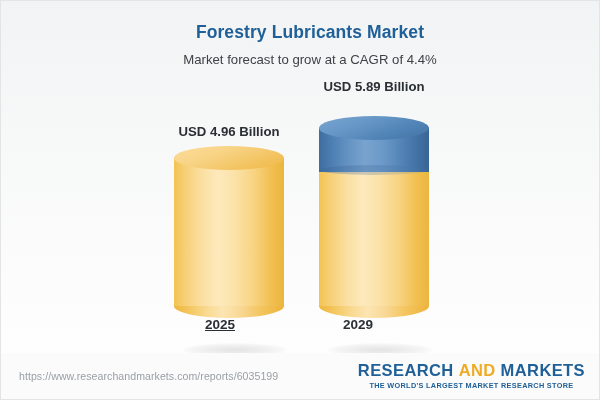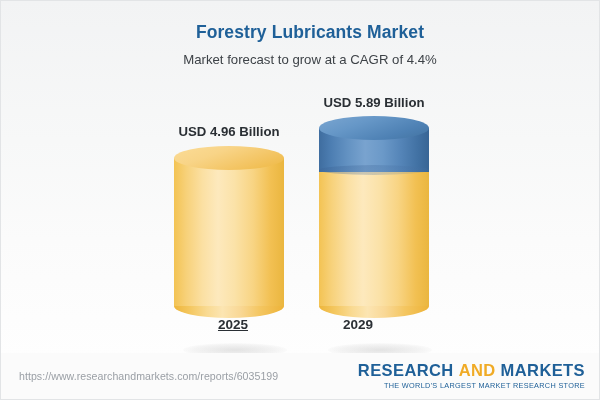--- a/index.html
+++ b/index.html
@@ -62,32 +62,32 @@
   .value-label {
     position: absolute;
     width: 160px;
     text-align: center;
     font-size: 13.2px;
     font-weight: bold;
     color: #2a2f34;
     line-height: 16px;
   }
   #value-label-0 { top: 123px; }
-  #value-label-1 { top: 94px; }
+  #value-label-1 { top: 78px; }
 
   .cat-label {
     position: absolute;
     width: 160px;
     text-align: center;
     font-size: 13.5px;
     font-weight: bold;
     color: #2a2f34;
     top: 316px;
   }
-  #cat-label-0 { left: 152px; text-decoration: underline; }
+  #cat-label-0 { left: 139px; text-decoration: underline; }
   #cat-label-1 { left: 277px; }
 
   
   .cylinder {
     position: absolute;
     width: 110px;
     left: 25px;
   }
   .cyl-shadow {
     position: absolute;
@@ -190,35 +190,35 @@
     left: 18px;
     top: 17px;
     font-size: 10.6px;
     color: #9a9fa5;
     letter-spacing: 0.05px;
   }
   #logo {
     position: absolute;
     right: 16px;
     top: 8px;
-    text-align: right;
+    text-align: center;
   }
   #logo-wordmark {
     font-size: 16.5px;
     font-weight: bold;
     letter-spacing: 0.4px;
     line-height: 19px;
     white-space: nowrap;
   }
   .logo-blue { color: #1f6098; }
   .logo-gold { color: #f0ab26; }
   #logo-tagline {
     margin-top: 1px;
     font-size: 7.3px;
-    font-weight: normal;
+    font-weight: bold;
     color: #1f6098;
     letter-spacing: 0.32px;
     white-space: nowrap;
   }
 </style>
 </head>
 <body>
 
 <div id="card">
 

